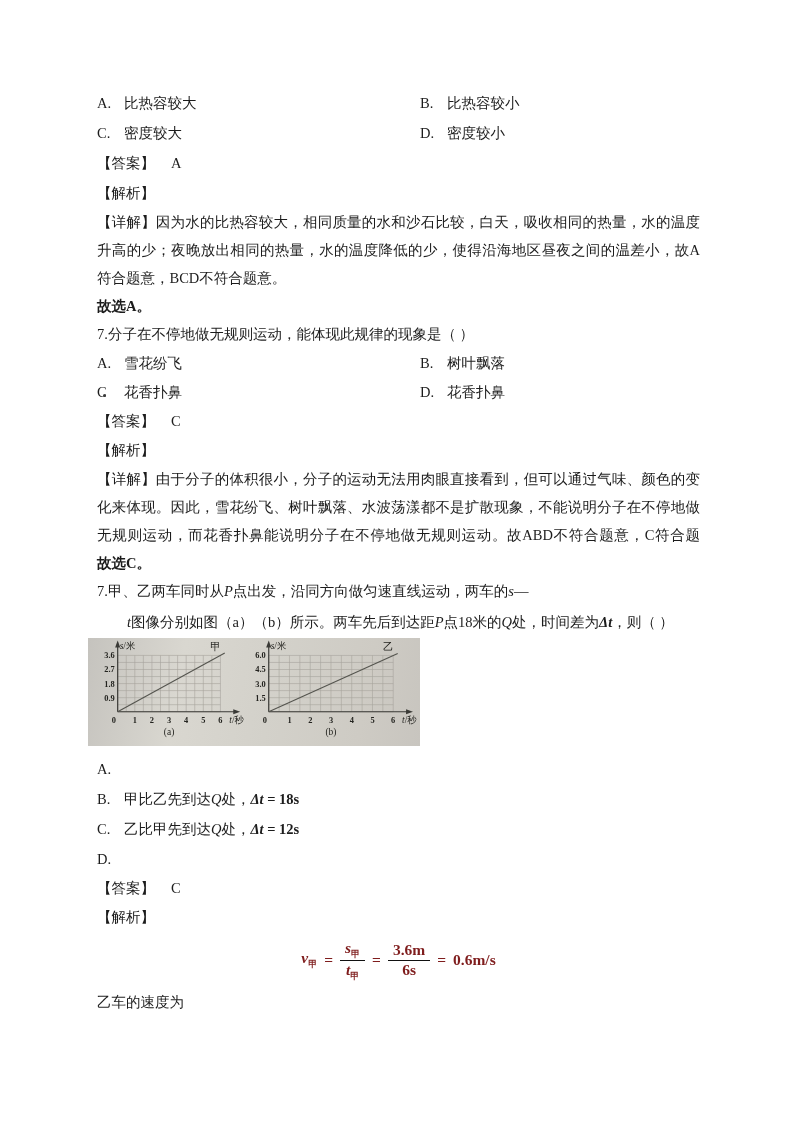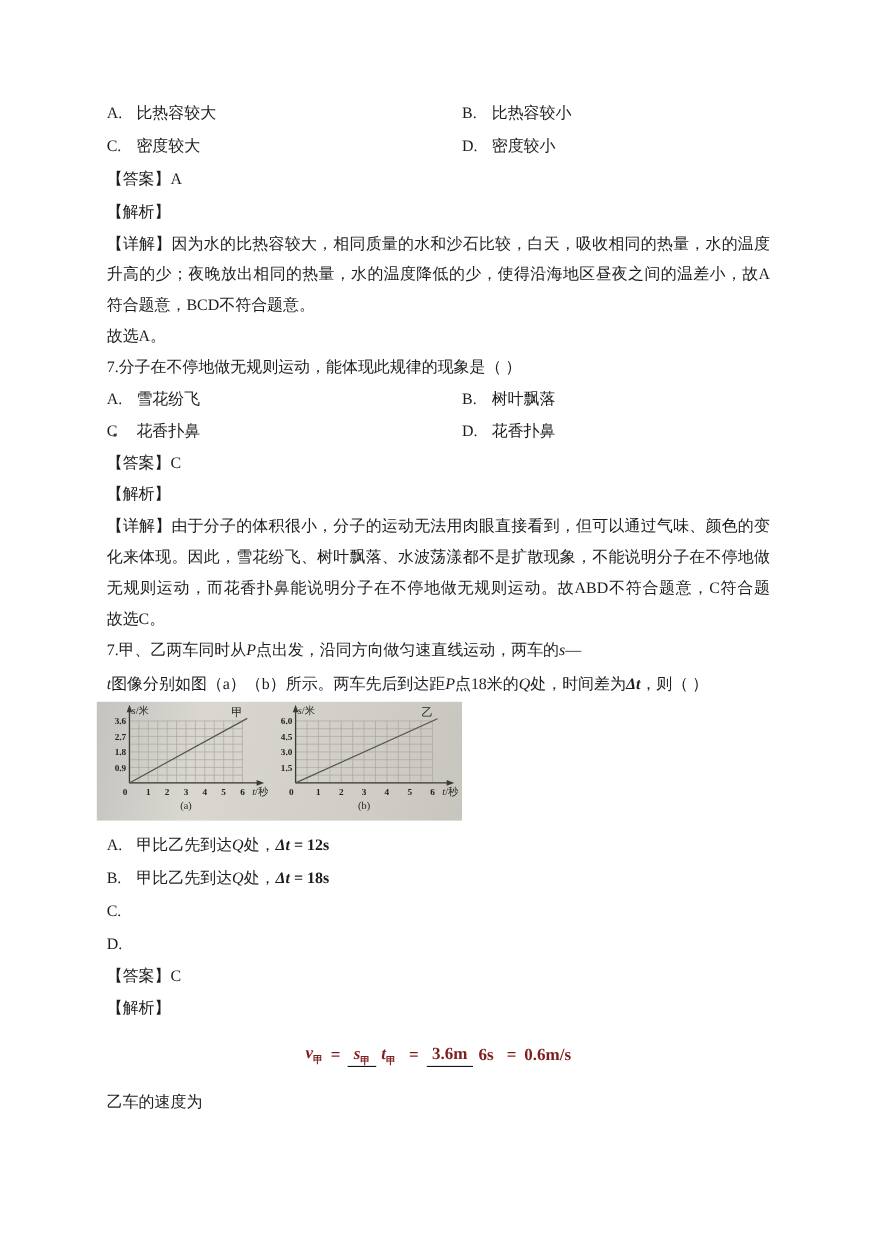--- a/index.html
+++ b/index.html
@@ -1,45 +1,45 @@
 <!DOCTYPE html>
 <html><head>
 <meta charset="utf-8">
 <style>
   html,body{margin:0;padding:0;}
   body{width:794px;height:1123px;background:#ffffff;overflow:hidden;
        font-family:"Liberation Serif","DejaVu Serif",serif;color:#1c1c1c;font-size:14.5px;}
   .page{position:relative;width:794px;height:1123px;box-sizing:border-box;padding:88px 94px 0 97px;}
-  .h28{height:28px;line-height:28px;white-space:nowrap;}
+  .h28{height:28px;line-height:28px;white-space:nowrap;font-weight:bold;}
   .h29{height:29px;line-height:29px;white-space:nowrap;}
   .h30{height:30px;line-height:30px;white-space:nowrap;}
-  .h32{height:32px;line-height:32px;white-space:nowrap;}
+  .h32{height:32px;line-height:32px;white-space:nowrap;margin-left:30px;}
   .para{line-height:28px;text-align:justify;}
   .para3{height:84px;overflow:hidden;}
   .optrow{display:grid;grid-template-columns:323px auto;}
   .opt{display:flex;gap:12px;align-items:baseline;}
   .lab{min-width:15px;}
-  .ansline{display:flex;gap:0;}
+  .ansline{display:flex;gap:16px;}
   .it{font-style:italic;}
   .bd{font-weight:bold;}
   .sb{font-size:9.5px;vertical-align:-3px;}
   .stray-dot{position:absolute;left:103px;top:394px;width:3px;height:3px;border-radius:50%;background:#3a3a3a;}
   .photo{margin-left:-9px;width:332px;height:108px;display:flex;align-items:flex-start;
          background:linear-gradient(100deg,#c5c3be 0%,#d9d7d0 28%,#d3d1ca 55%,#cecbc4 82%,#c8c5bf 100%);}
   .photo svg{display:block;margin-top:1px;}
   .chart-a{margin-left:4px;}
   svg text{font-family:"Liberation Serif","DejaVu Serif",serif;}
   .tick{font-size:8.5px;font-weight:bold;fill:#23231f;}
   .axlab{font-size:9.5px;fill:#23231f;}
   .ctitle{font-size:10.5px;fill:#23231f;}
   .sublab{font-size:9.5px;fill:#23231f;}
   .spacer8{height:8px;}
   .formula{height:56px;display:flex;justify-content:center;align-items:center;gap:7px;
            font-weight:bold;font-size:15.5px;color:#7f1d1d;}
-  .frac{display:inline-flex;flex-direction:row;align-items:center;line-height:1.2;}
+  .frac{display:inline-flex;flex-direction:column;align-items:center;line-height:1.2;}
   .frac .num{border-bottom:1.5px solid #111;padding:0 5px;}
   .frac .den{padding:0 5px;}
   .fsub{font-size:9px;font-style:normal;}
 </style>
 </head>
 <body>
 
 <div class="page">
 
   <div class="optrow h30">
@@ -190,28 +190,28 @@
         <text x="24" y="10" class="axlab"><tspan font-style="italic">s</tspan><tspan>/米</tspan></text>
         <text x="157" y="84" class="axlab"><tspan font-style="italic">t</tspan><tspan>/秒</tspan></text>
         <text x="143" y="11" text-anchor="middle" class="ctitle">乙</text>
         <text x="85" y="97" text-anchor="middle" class="sublab">(b)</text>
       </svg>
   </div>
   <div class="spacer8"></div>
 
   <div class="h30 opt">
     <span class="lab">A.</span>
-    <span><span>甲比乙先到达</span><span class="it">Q</span><span>处，</span><span class="it bd">Δt</span><span class="bd"> = 12s</span></span>
   </div>
   <div class="h30 opt">
     <span class="lab">B.</span>
     <span><span>甲比乙先到达</span><span class="it">Q</span><span>处，</span><span class="it bd">Δt</span><span class="bd"> = 18s</span></span>
   </div>
   <div class="h30 opt">
     <span class="lab">C.</span>
+    <span><span>乙比甲先到达</span><span class="it">Q</span><span>处，</span><span class="it bd">Δt</span><span class="bd"> = 12s</span></span>
   </div>
   <div class="h30 opt">
     <span class="lab">D.</span>
   </div>
 
   <div class="h29 ansline">
     <span>【答案】</span>
     <span>C</span>
   </div>
   <div class="h29">【解析】</div>

